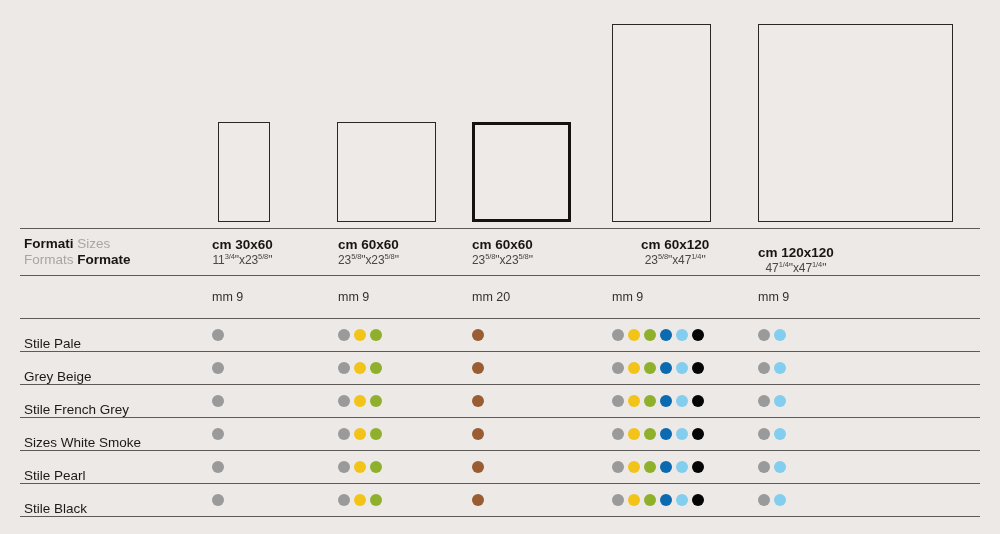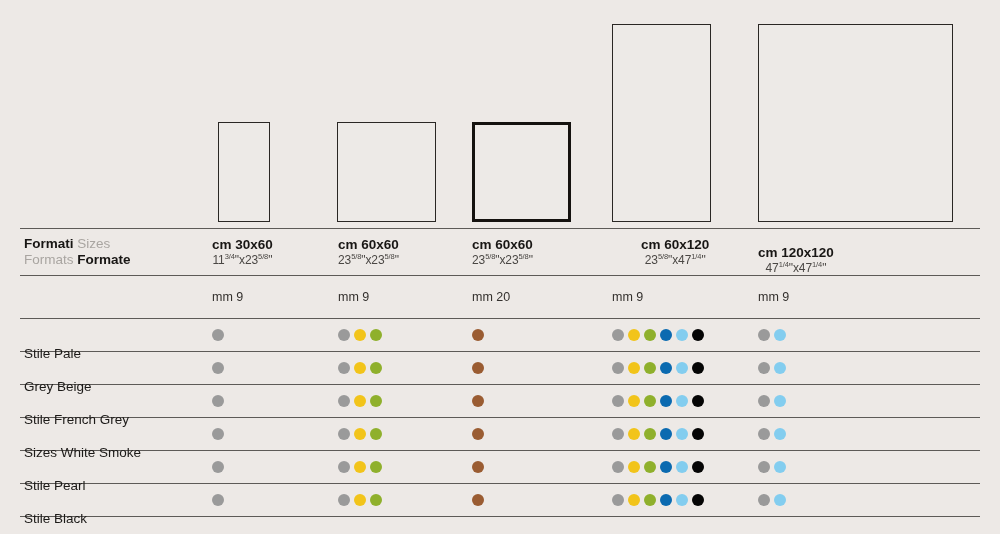--- a/index.html
+++ b/index.html
@@ -117,21 +117,21 @@
     color: #34312e;
     line-height: 15px;
     white-space: nowrap;
   }
 
   
   .finish-row { height: 32px; }
   .finish-label {
     position: absolute;
     left: 4px;
-    top: 18px;
+    top: 8px;
     height: 100%;
     display: flex;
     align-items: center;
     font-size: 13.5px;
     color: #1c1a18;
     white-space: nowrap;
   }
   .dots {
     position: absolute;
     top: 0;

